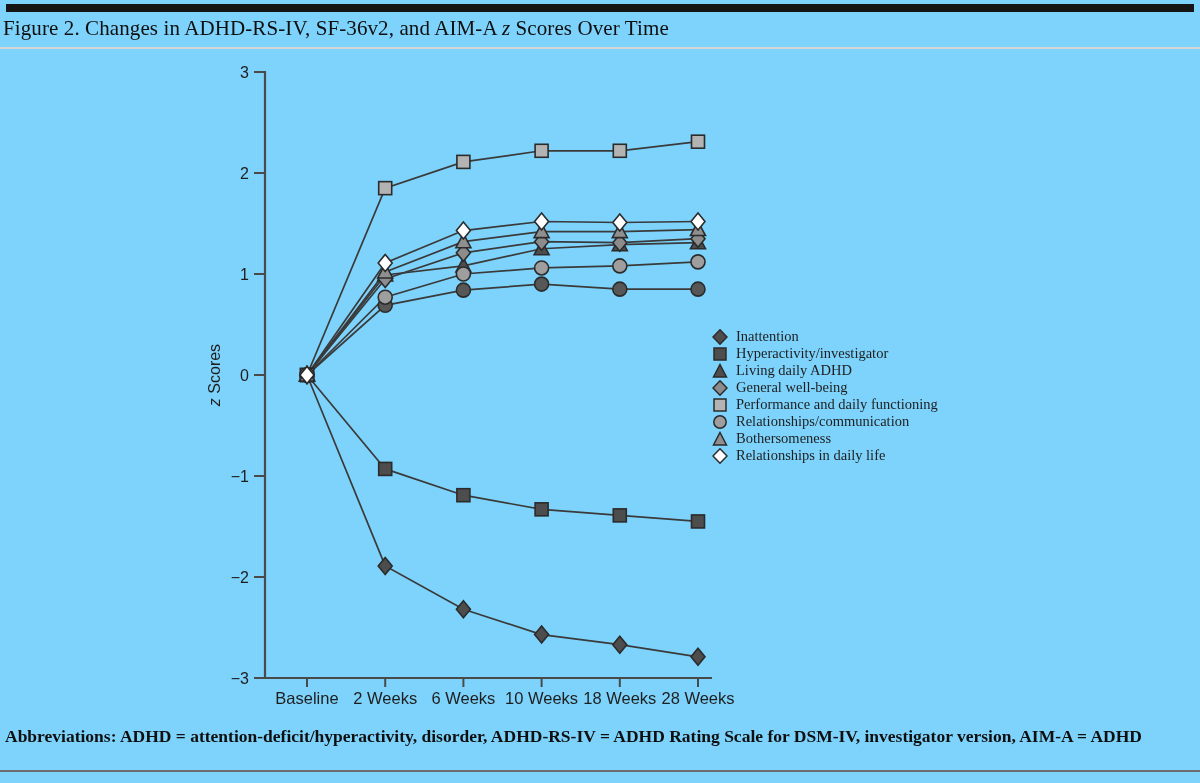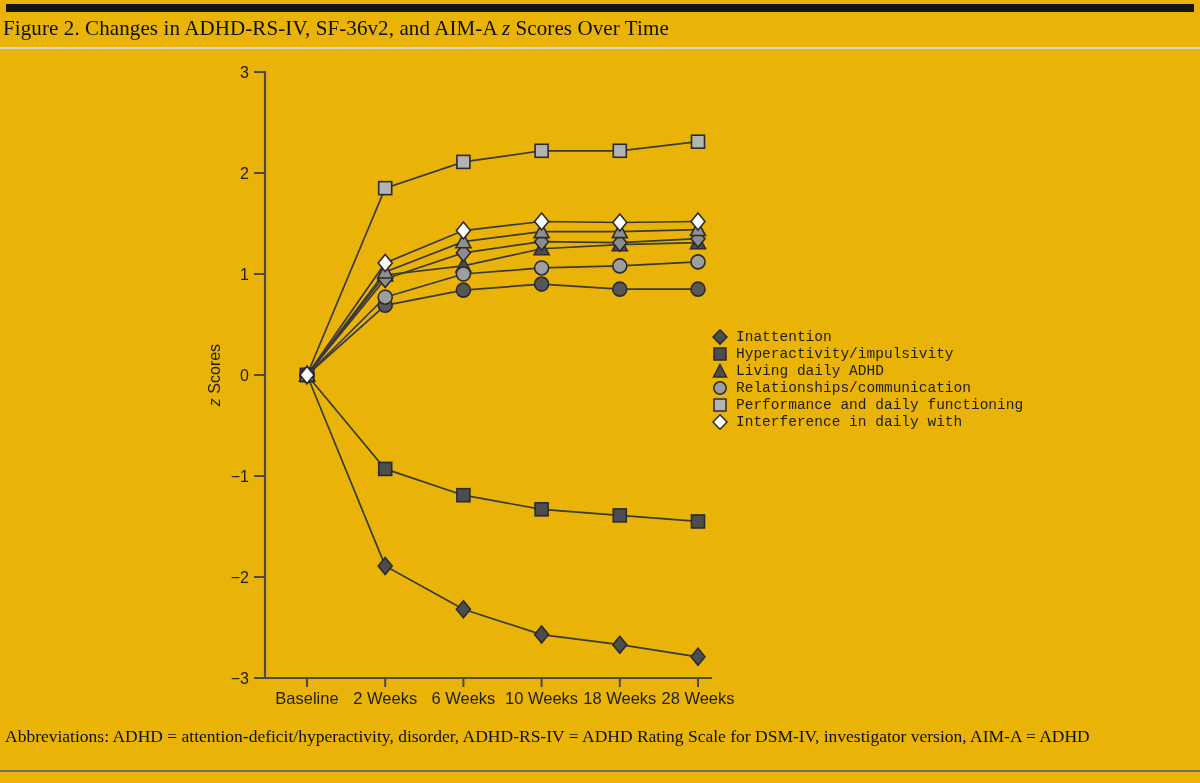--- a/index.html
+++ b/index.html
@@ -1,27 +1,27 @@
 <!DOCTYPE html>
 <html><head>
 <meta charset="utf-8">
 <style>
   html,body{margin:0;padding:0;background:#fff;}
-  #page{position:relative;width:1200px;height:783px;background:#eab308;overflow:hidden;
+  #page{position:relative;width:1200px;height:783px;background:#7dd3fc;overflow:hidden;
         font-family:"Liberation Serif", serif;color:#111;}
   #top-bar{position:absolute;left:6px;right:6px;top:4px;height:8px;background:#151515;}
   #fig-title{position:absolute;left:3px;top:16px;font-size:21px;letter-spacing:.1px;color:#0f0f0f;}
   #fig-title .it{font-style:italic;}
   #title-rule{position:absolute;left:0;right:0;top:47px;height:2px;background:#d6d6d6;}
   #chart-svg{position:absolute;left:0;top:0;}
-  #legend{position:absolute;left:712px;top:328px;font-family:Liberation Mono, monospace;
+  #legend{position:absolute;left:712px;top:328px;font-family:Liberation Serif, serif;
           font-size:14.5px;color:#1e1e1e;}
   .legend-row{display:flex;align-items:center;height:17px;}
   .legend-row svg{margin-right:8px;flex:0 0 auto;}
-  #footer{position:absolute;left:5px;top:726px;width:1192px;font-size:17.5px;line-height:21.5px;color:#0f0f0f;}
+  #footer{position:absolute;left:5px;top:726px;width:1192px;font-size:17.5px;line-height:21.5px;color:#0f0f0f;font-weight:bold;}
   #footer .l2{padding-left:15px;}
   #bottom-rule{position:absolute;left:0px;right:0px;top:770px;height:2px;background:#6e6e6e;}
   text{font-family:"Liberation Sans", sans-serif;fill:#1e1e1e;}
 </style>
 </head>
 <body>
 
 <div id="page">
   <div id="top-bar"></div>
   <div id="fig-title"><span>Figure 2. Changes in ADHD-RS-IV, SF-36v2, and AIM-A </span><span class="it">z</span><span> Scores Over Time</span></div>
@@ -126,45 +126,57 @@
       <div class="legend-row">
         <svg width="16" height="16" viewBox="0 0 16 16">
           <polygon points="8,0.8 15,8 8,15.2 1,8" style="stroke:#2b2b2b;stroke-width:1.5;fill:#4d4d4d;"></polygon>
         </svg>
         <span>Inattention</span>
       </div>
       <div class="legend-row">
         <svg width="16" height="16" viewBox="0 0 16 16">
           <rect x="2" y="2" width="12" height="12" style="stroke:#2b2b2b;stroke-width:1.5;fill:#4d4d4d;"></rect>
         </svg>
-        <span>Hyperactivity/impulsivity</span>
+        <span>Hyperactivity/investigator</span>
       </div>
       <div class="legend-row">
         <svg width="16" height="16" viewBox="0 0 16 16">
           <polygon points="8,1.5 14.5,14 1.5,14" style="stroke:#2b2b2b;stroke-width:1.5;fill:#4d4d4d;"></polygon>
         </svg>
         <span>Living daily ADHD</span>
       </div>
       <div class="legend-row">
         <svg width="16" height="16" viewBox="0 0 16 16">
-          <circle cx="8" cy="8" r="6.2" style="stroke:#2b2b2b;stroke-width:1.5;fill:#9e9e9e;"></circle>
+          <polygon points="8,0.8 15,8 8,15.2 1,8" style="stroke:#2b2b2b;stroke-width:1.5;fill:#8c8c8c;"></polygon>
         </svg>
-        <span>Relationships/communication</span>
+        <span>General well-being</span>
       </div>
       <div class="legend-row">
         <svg width="16" height="16" viewBox="0 0 16 16">
           <rect x="2" y="2" width="12" height="12" style="stroke:#2b2b2b;stroke-width:1.5;fill:#b3b3b3;"></rect>
         </svg>
         <span>Performance and daily functioning</span>
       </div>
       <div class="legend-row">
         <svg width="16" height="16" viewBox="0 0 16 16">
+          <circle cx="8" cy="8" r="6.2" style="stroke:#2b2b2b;stroke-width:1.5;fill:#9e9e9e;"></circle>
+        </svg>
+        <span>Relationships/communication</span>
+      </div>
+      <div class="legend-row">
+        <svg width="16" height="16" viewBox="0 0 16 16">
+          <polygon points="8,1.5 14.5,14 1.5,14" style="stroke:#2b2b2b;stroke-width:1.5;fill:#8f8f8f;"></polygon>
+        </svg>
+        <span>Bothersomeness</span>
+      </div>
+      <div class="legend-row">
+        <svg width="16" height="16" viewBox="0 0 16 16">
           <polygon points="8,0.8 15,8 8,15.2 1,8" style="stroke:#2b2b2b;stroke-width:1.5;fill:#ffffff;"></polygon>
         </svg>
-        <span>Interference in daily with</span>
+        <span>Relationships in daily life</span>
       </div>
     </div>
 
   <div id="footer">
     <div class="l1">Abbreviations: ADHD = attention-deficit/hyperactivity, disorder, ADHD-RS-IV = ADHD Rating Scale for DSM-IV, investigator version, AIM-A = ADHD</div>
   </div>
   <div id="bottom-rule"></div>
 </div>
 
 </body></html>

